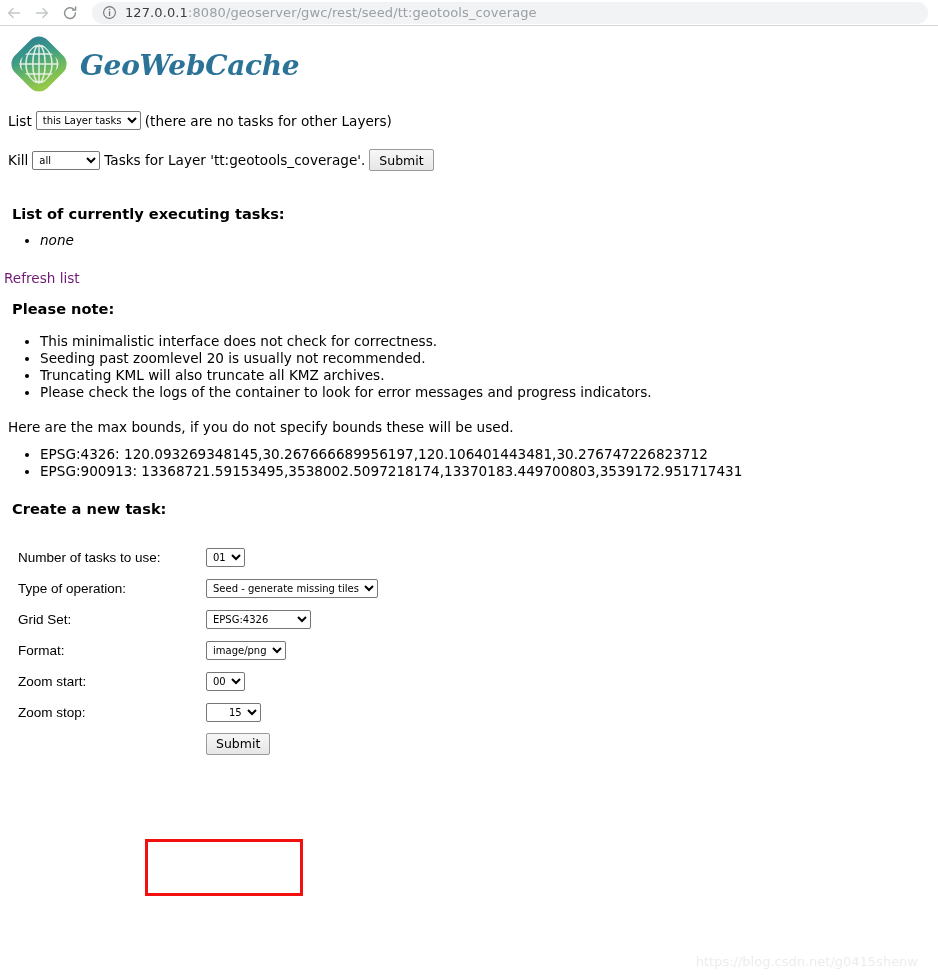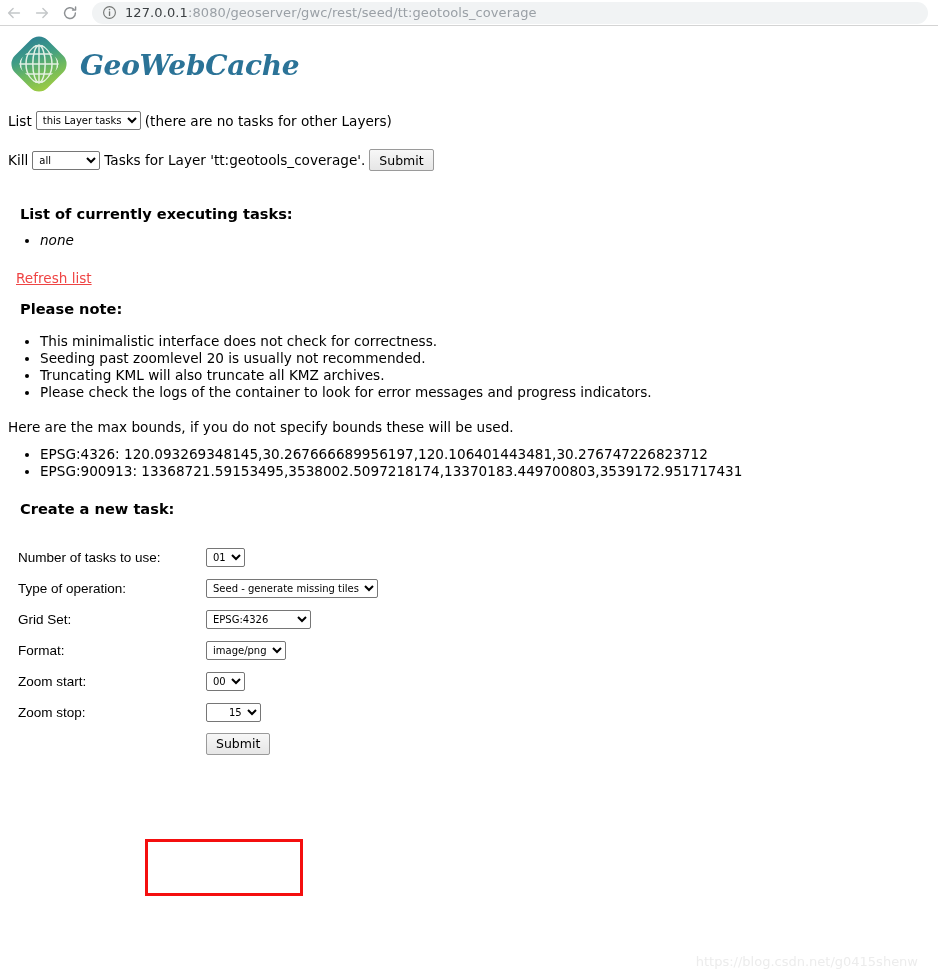--- a/index.html
+++ b/index.html
@@ -163,21 +163,21 @@
     height: 22px;
     box-sizing: border-box;
   }
 
   h3.gwc-h {
     font-family: "DejaVu Sans", sans-serif;
     font-size: 14.6px;
     font-weight: bold;
     margin: 0;
     position: absolute;
-    left: 20px;
+    left: 12px;
     white-space: nowrap;
   }
   #h-exec { top: 178px; }
   #h-note { top: 273px; }
   #h-create { top: 473px; }
 
   ul.gwc-ul {
     position: absolute;
     margin: 0;
     padding: 0 0 0 32px;
@@ -186,25 +186,24 @@
     font-size: 13.6px;
     line-height: 17px;
   }
   #exec-list { top: 205px; }
   #exec-list li { font-style: italic; }
   #note-list { top: 306px; }
   #bounds-list { top: 419px; }
 
   #refresh-link {
     position: absolute;
-    left: 16px;
+    left: 4px;
     top: 243px;
     font-size: 13.6px;
-    color: #ef4444;
-    text-decoration: underline;
+    color: #701a75;
     cursor: pointer;
   }
   #bounds-intro {
     position: absolute;
     left: 8px;
     top: 392px;
     font-size: 13.6px;
     white-space: nowrap;
   }
 

